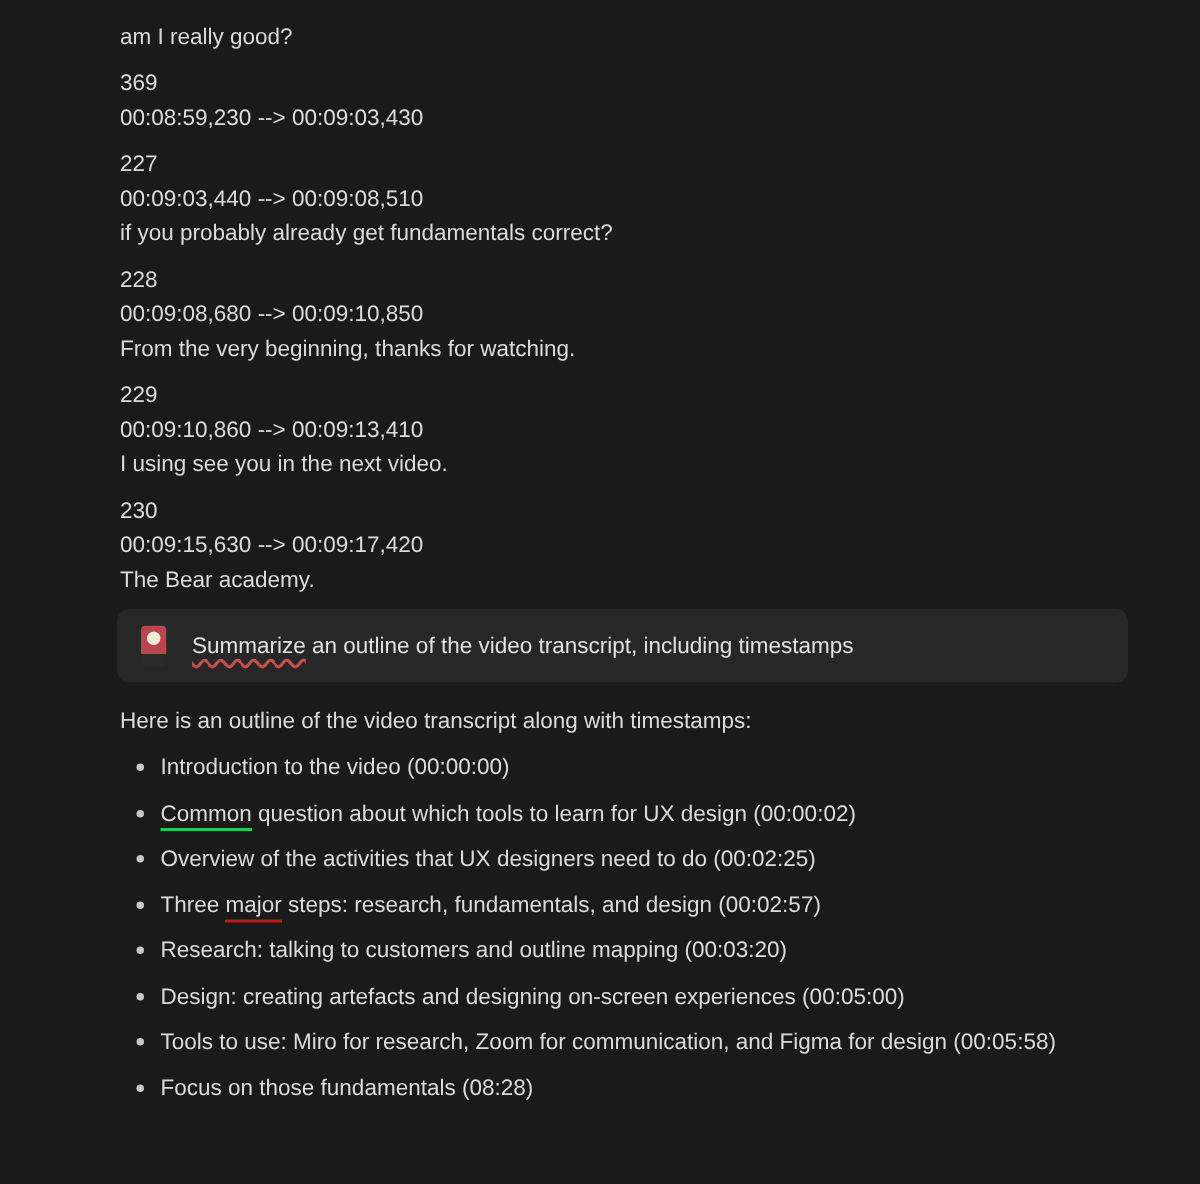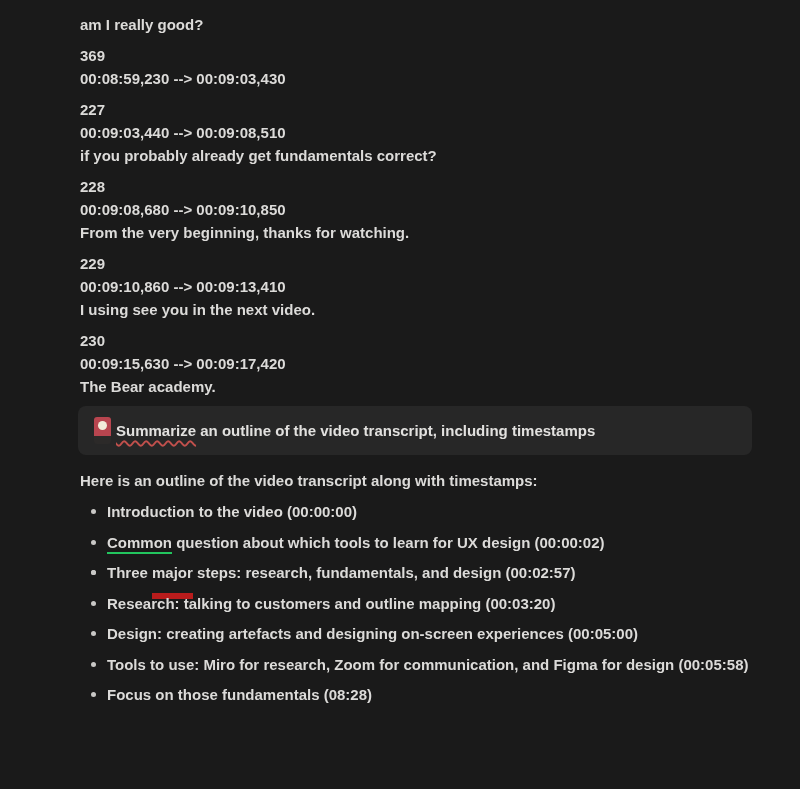--- a/index.html
+++ b/index.html
@@ -13,21 +13,20 @@
     overflow: hidden;
     font-family: "Liberation Sans", "DejaVu Sans", sans-serif;
     font-size: 15px;
     color: #dcdbd9;
     -webkit-font-smoothing: antialiased;
   }
   .content {
     padding: 13px 45px 0 80px;
     box-sizing: border-box;
     width: 800px;
-    font-weight: bold;
   }
   .line {
     margin: 0 0 8px 0;
     line-height: 23px;
   }
   .srt-block {
     margin: 0 0 8px 0;
   }
   .srt-block p {
     margin: 0;
@@ -37,21 +36,21 @@
   .prompt-box {
     margin: 5px 0 14px -2px;
     width: 674px;
     height: 49px;
     box-sizing: border-box;
     background: #272727;
     border-radius: 8px;
     display: flex;
     align-items: center;
     padding: 0 16px;
-    gap: 5px;
+    gap: 17px;
   }
   .avatar {
     width: 17px;
     height: 27px;
     border-radius: 3px;
     background: #2c2a29;
     position: relative;
     overflow: hidden;
     flex: 0 0 auto;
   }
@@ -102,22 +101,22 @@
     width: 5px;
     height: 5px;
     border-radius: 50%;
     background: #c9c8c6;
   }
   .u-rose {
     border-bottom: 2px solid #22c55e;
     padding-bottom: 1px;
   }
   .u-teal {
-    border-bottom: 6px solid #b91c1c;
-    padding-bottom: 12px;
+    border-bottom: 2px solid #b91c1c;
+    padding-bottom: 1px;
   }
 </style>
 </head>
 <body>
 
 <div class="content">
 
   <p class="line">am I really good?</p>
 
   <div class="srt-block">
@@ -155,21 +154,21 @@
       <span class="avatar-circle"></span>
     </span>
     <p class="prompt-text"><span class="u-grammar">Summarize</span><span> an outline of the video transcript, including timestamps</span></p>
   </div>
 
   <p class="line">Here is an outline of the video transcript along with timestamps:</p>
 
   <ul class="outline-list">
     <li><span class="dot"></span><span>Introduction to the video (00:00:00)</span><span></span><span></span></li>
     <li><span class="dot"></span><span></span><span class="u-rose">Common</span><span> question about which tools to learn for UX design (00:00:02)</span></li>
-    <li><span class="dot"></span><span></span><span></span></li>
+    <li><span class="dot"></span><span>Overview of the activities that UX designers need to do (00:02:25)</span><span></span><span></span></li>
     <li><span class="dot"></span><span>Three </span><span class="u-teal">major</span><span> steps: research, fundamentals, and design (00:02:57)</span></li>
     <li><span class="dot"></span><span>Research: talking to customers and outline mapping (00:03:20)</span><span></span><span></span></li>
     <li><span class="dot"></span><span>Design: creating artefacts and designing on-screen experiences (00:05:00)</span><span></span><span></span></li>
     <li><span class="dot"></span><span>Tools to use: Miro for research, Zoom for communication, and Figma for design (00:05:58)</span><span></span><span></span></li>
     <li><span class="dot"></span><span>Focus on those fundamentals (08:28)</span><span></span><span></span></li>
   </ul>
 
 </div>
 
 </body></html>

